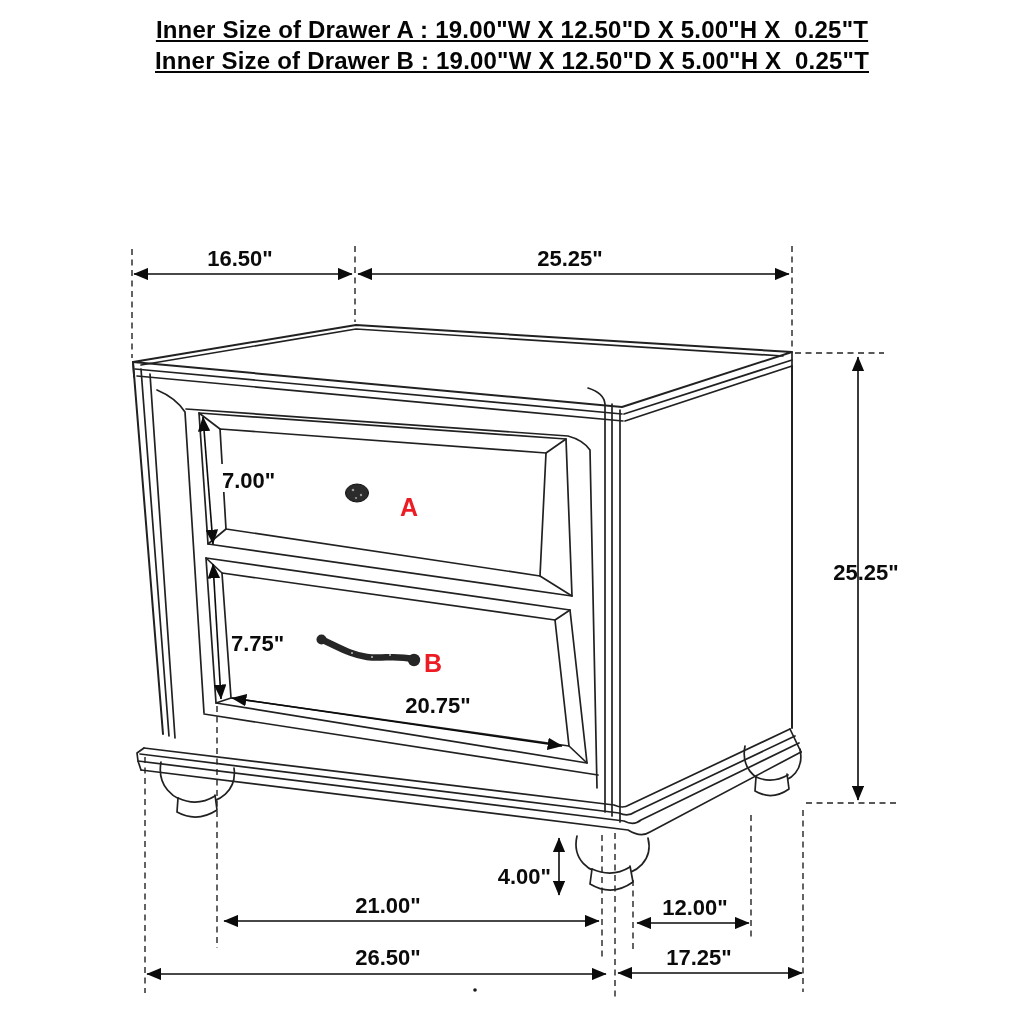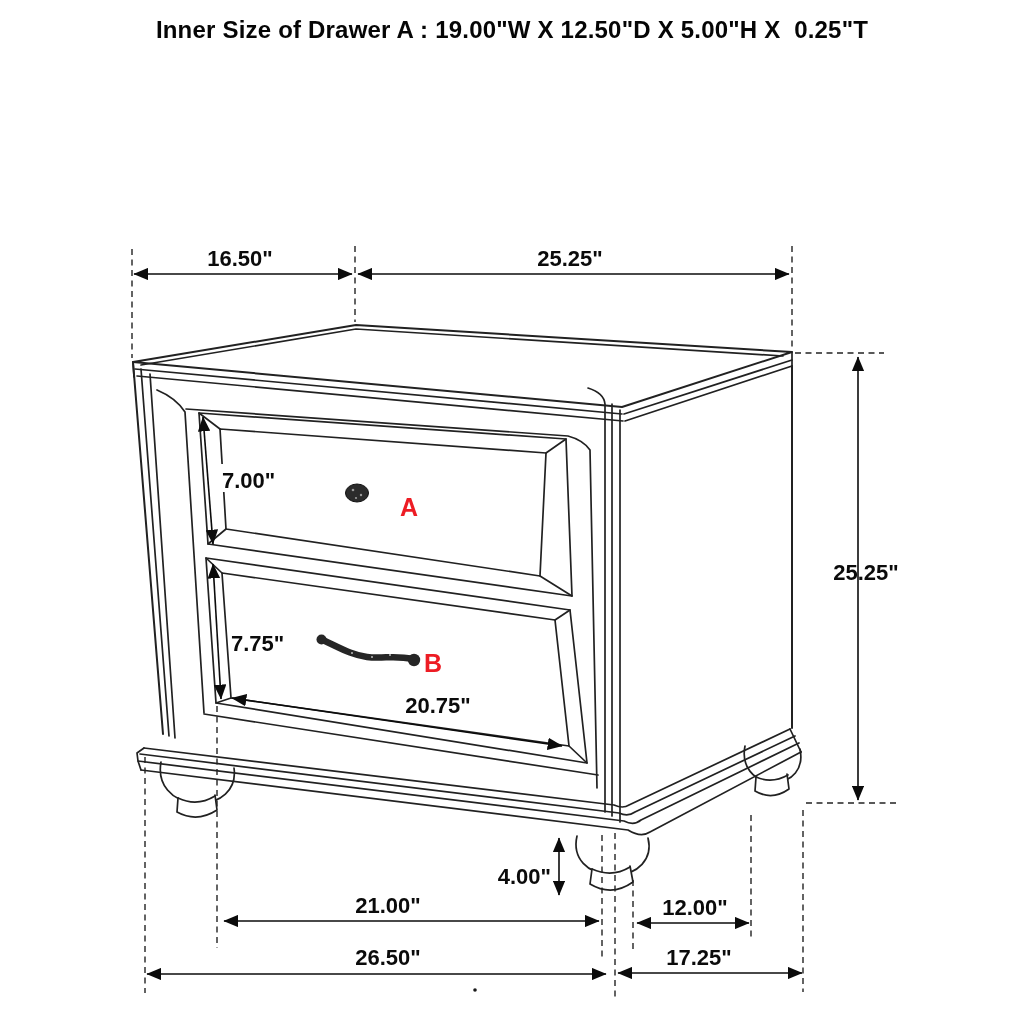--- a/index.html
+++ b/index.html
@@ -1,33 +1,34 @@
 <!DOCTYPE html>
 <html><head>
 <meta charset="utf-8">
 <style>
   html,body{margin:0;padding:0;background:#ffffff;}
   body{width:1024px;height:1024px;position:relative;font-family:"Liberation Sans",sans-serif;overflow:hidden;}
   .hdr{position:absolute;top:14px;left:0;width:1024px;text-align:center;z-index:2;}
-  .hdr-line{font-weight:700;font-size:24px;line-height:31px;color:#050505;white-space:pre;letter-spacing:.2px;}
+  .hdr-line{font-weight:700;font-size:24px;line-height:31px;color:#050505;white-space:pre;letter-spacing:.2px;text-decoration:underline;}
   svg{position:absolute;top:0;left:0;}
   .ln{stroke:#212121;stroke-width:1.7;fill:none;stroke-linecap:round;stroke-linejoin:round;}
   .ln2{stroke:#212121;stroke-width:2;fill:none;stroke-linecap:round;stroke-linejoin:round;}
   .fillw{fill:#ffffff;}
   .dash{stroke:#222222;stroke-width:1.4;stroke-dasharray:6 4.5;fill:none;}
   .dimln{stroke:#0b0b0b;stroke-width:1.6;fill:none;}
   .dim{font-weight:700;font-size:22px;fill:#0b0b0b;}
   .red{font-weight:700;font-size:25px;fill:#ed1c24;}
   .dark{fill:#2b2b2b;stroke:#101010;stroke-width:1;}
 </style>
 </head>
 <body>
 
 <div class="hdr">
   <div class="hdr-line">Inner Size of Drawer A : 19.00"W X 12.50"D X 5.00"H X  0.25"T</div>
+  <div class="hdr-line">Inner Size of Drawer B : 19.00"W X 12.50"D X 5.00"H X  0.25"T</div>
 </div>
 
 <svg width="1024" height="1024" viewBox="0 0 1024 1024">
   <defs>
     <marker id="ah" viewBox="0 0 12 10" refX="11.5" refY="5" markerWidth="15" markerHeight="12.5" markerUnits="userSpaceOnUse" orient="auto-start-reverse">
       <path d="M0,0 L12,5 L0,10 Z" fill="#0b0b0b"></path>
     </marker>
     <pattern id="cane" width="13" height="7" patternUnits="userSpaceOnUse" patternTransform="rotate(4.3)">
       <rect x="0" y="1" width="8" height="2.2" fill="#6e6e6e"></rect>
       <rect x="6.5" y="4.5" width="8" height="2.2" fill="#6e6e6e"></rect>

